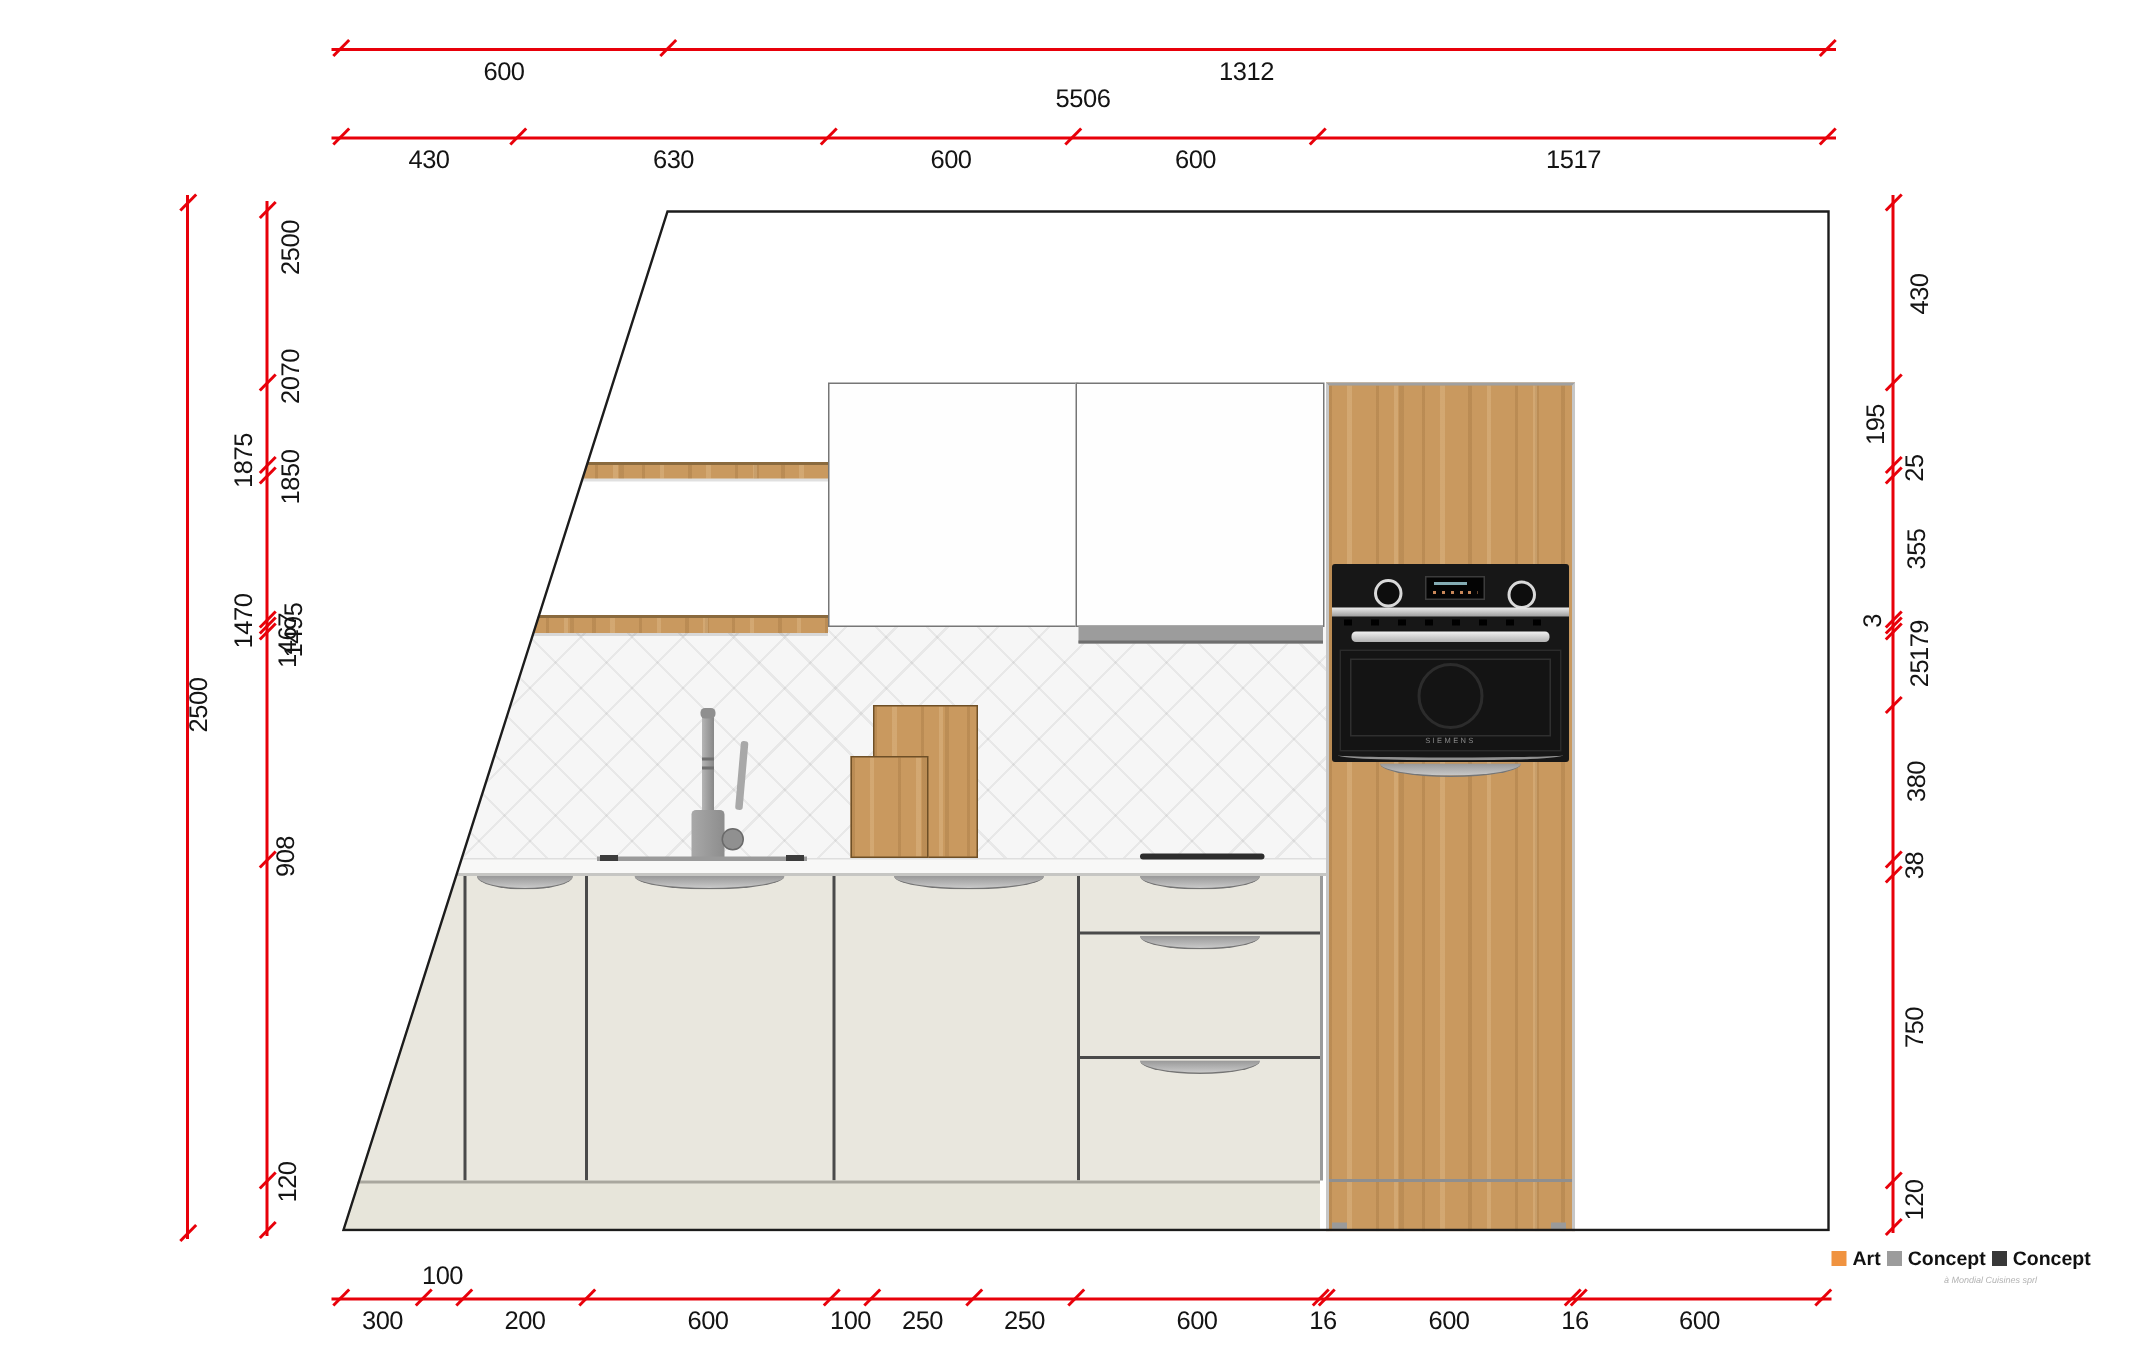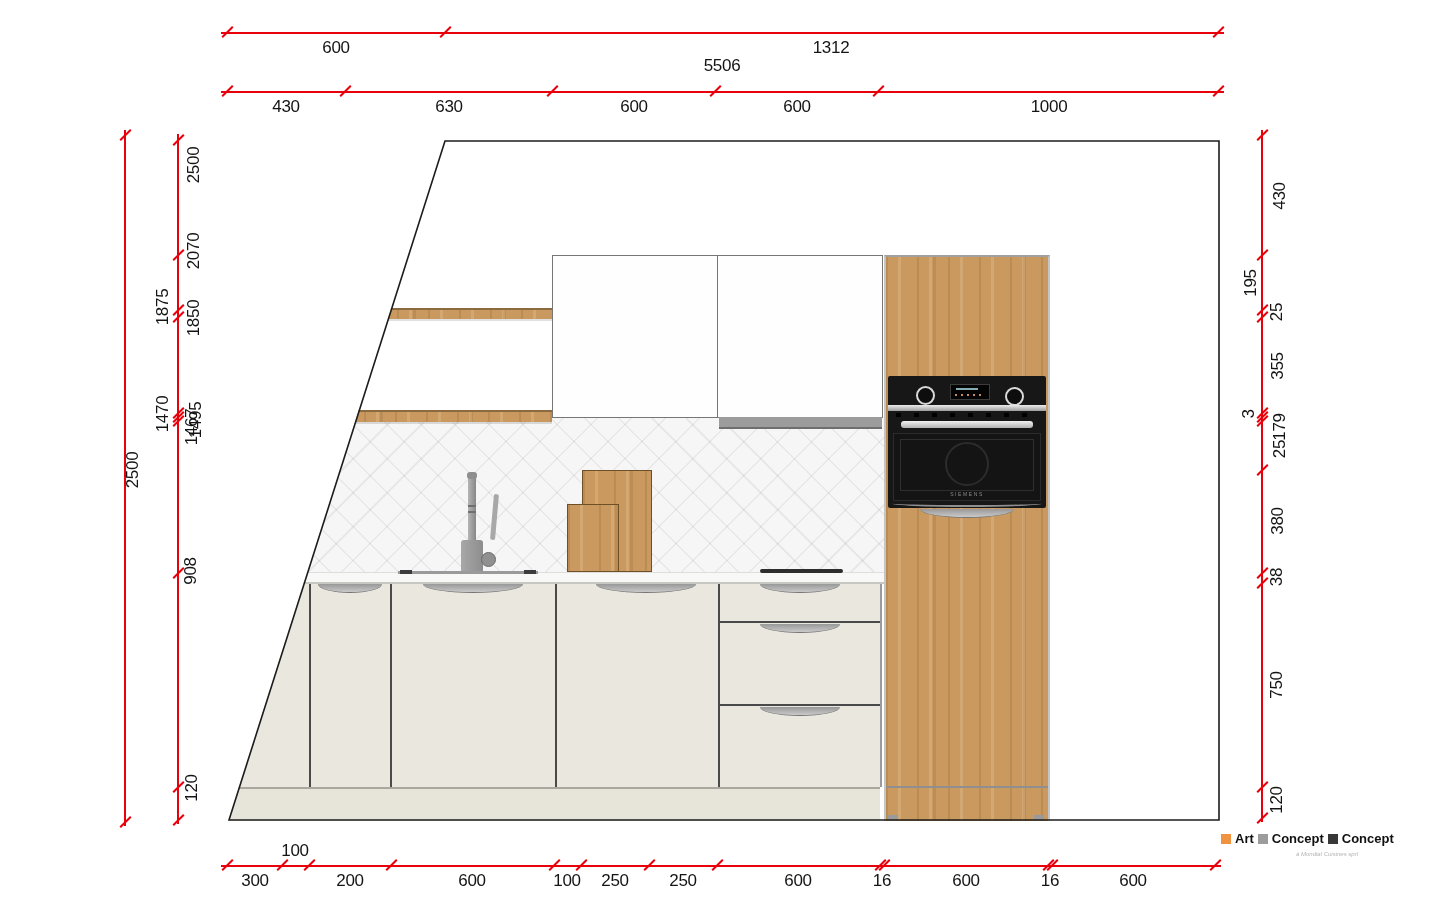--- a/index.html
+++ b/index.html
@@ -55,21 +55,21 @@
   <div class="tk" style="left:220px;top:90px;"></div>
   <div class="tk" style="left:338px;top:90px;"></div>
   <div class="tk" style="left:545px;top:90px;"></div>
   <div class="tk" style="left:708px;top:90px;"></div>
   <div class="tk" style="left:871px;top:90px;"></div>
   <div class="tk" style="left:1211px;top:90px;"></div>
   <div class="dl" style="left:286px;top:107px;">430</div>
   <div class="dl" style="left:449px;top:107px;">630</div>
   <div class="dl" style="left:634px;top:107px;">600</div>
   <div class="dl" style="left:797px;top:107px;">600</div>
-  <div class="dl" style="left:1049px;top:107px;">1000</div>
+  <div class="dl" style="left:1049px;top:107px;">1517</div>
 
   <div class="hl" style="left:221px;top:865px;width:1000px;"></div>
   <div class="tk" style="left:220px;top:864px;"></div>
   <div class="tk" style="left:275px;top:864px;"></div>
   <div class="tk" style="left:302px;top:864px;"></div>
   <div class="tk" style="left:384px;top:864px;"></div>
   <div class="tk" style="left:547px;top:864px;"></div>
   <div class="tk" style="left:574px;top:864px;"></div>
   <div class="tk" style="left:642px;top:864px;"></div>
   <div class="tk" style="left:710px;top:864px;"></div>

